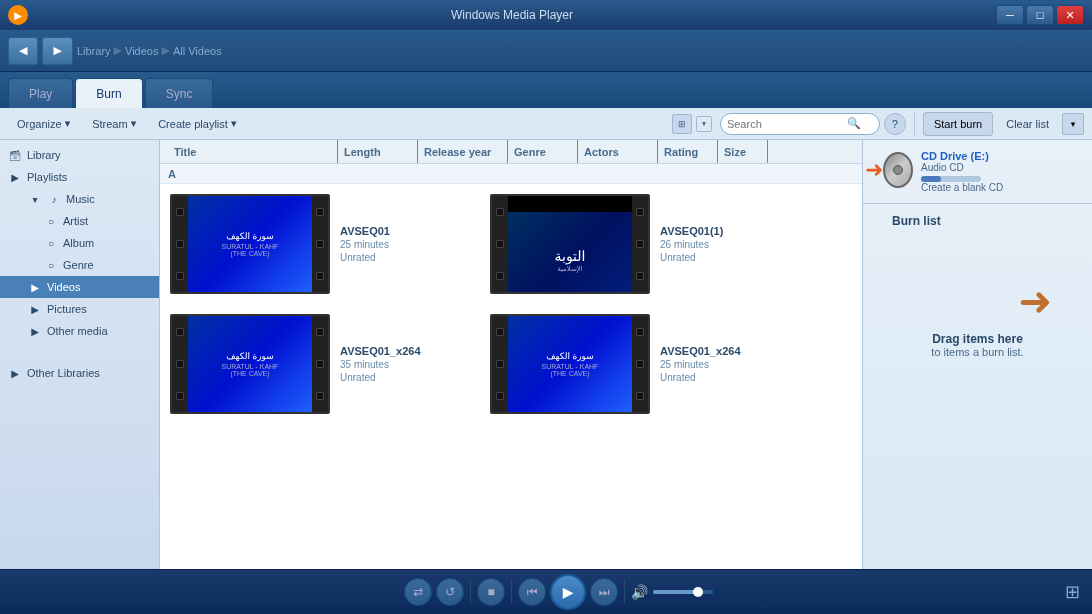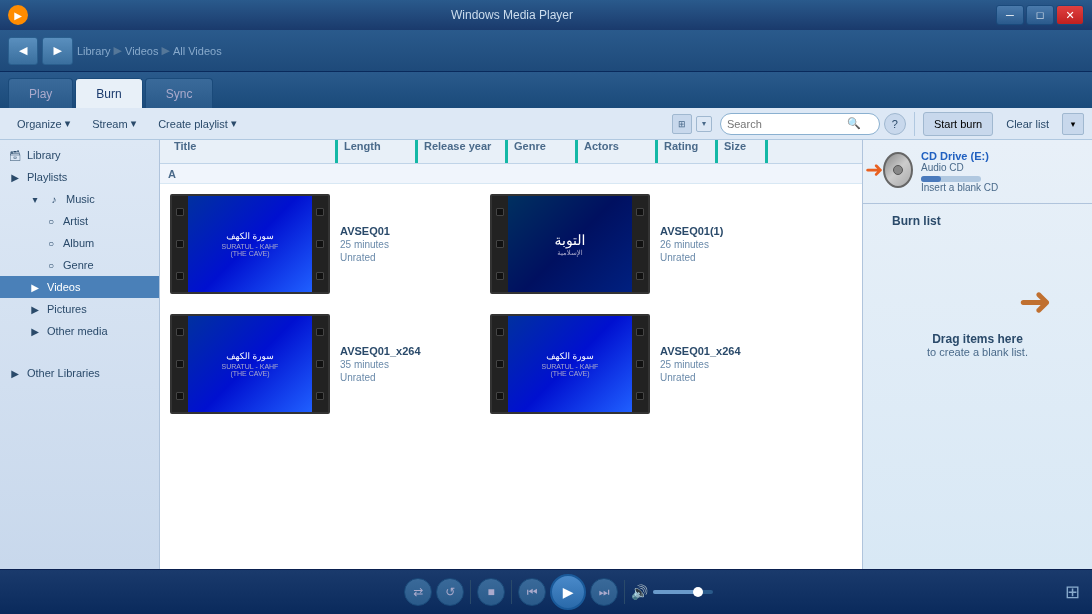--- a/index.html
+++ b/index.html
@@ -156,23 +156,23 @@
       height: 24px;
       background: #e8f0f8;
       border-bottom: 1px solid #c0d4e8;
       display: flex;
       align-items: center;
       padding: 0 8px;
     }
     .col-header {
       font-size: 11px; color: #4a6a8a;
       font-weight: 600;
-      display: flex; gap: 2px;
+      display: flex; align-items: center; gap: 2px;
       cursor: pointer;
-      border-right: 3px solid #14b8a6;
+      border-right: 1px solid #14b8a6;
       padding: 0 6px;
       height: 100%;
     }
     .alpha-header {
       height: 20px;
       background: #f0f5fc;
       padding: 0 8px;
       font-size: 11px; color: #4a6a8a;
       font-weight: 600;
       display: flex; align-items: center;
@@ -217,21 +217,21 @@
       overflow: hidden;
     }
     .thumb-bg-blue {
       width: 100%; height: 100%;
       background: linear-gradient(135deg, #0030a0, #0010d0, #2060ff);
       display: flex; flex-direction: column; justify-content: center; align-items: center;
     }
     .thumb-bg-dark {
       width: 100%; height: 100%;
       background: linear-gradient(135deg, #003060, #001060, #002080);
-      display: flex; flex-direction: column; justify-content: center; align-items: center;
+      display: flex; flex-direction: column; justify-content: center; align-items: center; margin-top: 16px;
     }
     .thumb-text-ar {
       color: white; font-size: 9px; text-align: center;
       line-height: 1.3;
     }
     .thumb-text-sub {
       color: #aac; font-size: 7px; text-align: center;
     }
     .video-info { display: flex; flex-direction: column; justify-content: center; }
     .video-title { font-size: 11px; font-weight: 600; color: #2a4a6a; }
@@ -621,30 +621,30 @@
             <div class="cd-inner"></div>
           </div>
         </div>
       </div>
       <div class="burn-drive-info">
         <div class="burn-drive-name" style="color:#2060c0;">CD Drive (E:)</div>
         <div class="burn-drive-type">Audio CD</div>
         <div class="burn-progress">
           <div class="burn-progress-fill"></div>
         </div>
-        <div class="burn-insert">Insert a blank CD</div>
+        <div class="burn-insert">Create a blank CD</div>
       </div>
     </div>
 
     <div class="burn-list-area">
       <div class="burn-list-title">Burn list</div>
       <div style="width:100%;display:flex;flex-direction:column;align-items:center;margin-top:30px;">
         <div style="font-size:40px;color:#c07030;align-self:flex-end;margin-right:30px;margin-bottom:8px;">➜</div>
         <div class="drag-hint">Drag items here</div>
-        <div class="drag-sub">to create a blank list.</div>
+        <div class="drag-sub">to items a burn list.</div>
       </div>
     </div>
   </div>
 
 </div>
 
 <div id="bottombar">
   <div style="width:40px;"></div>
 
   <div class="player-controls">

